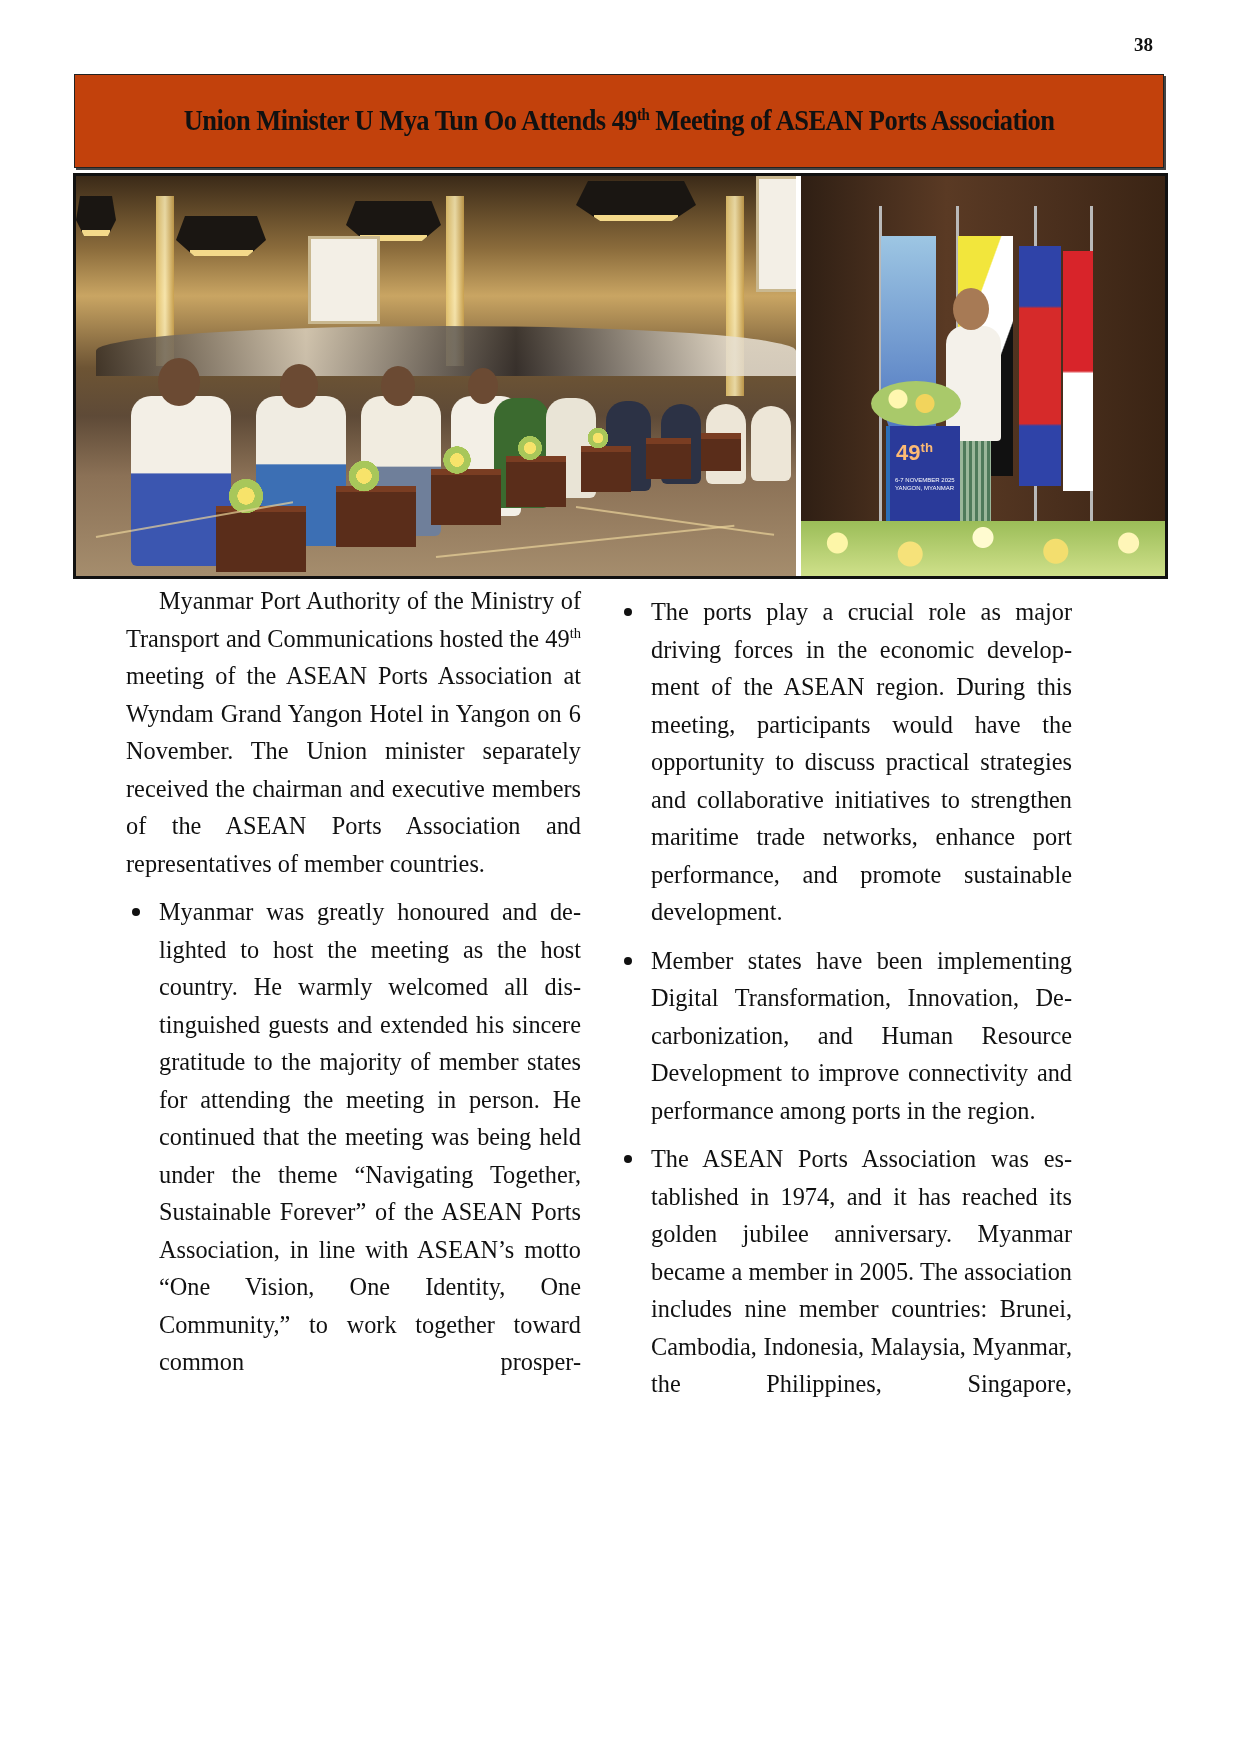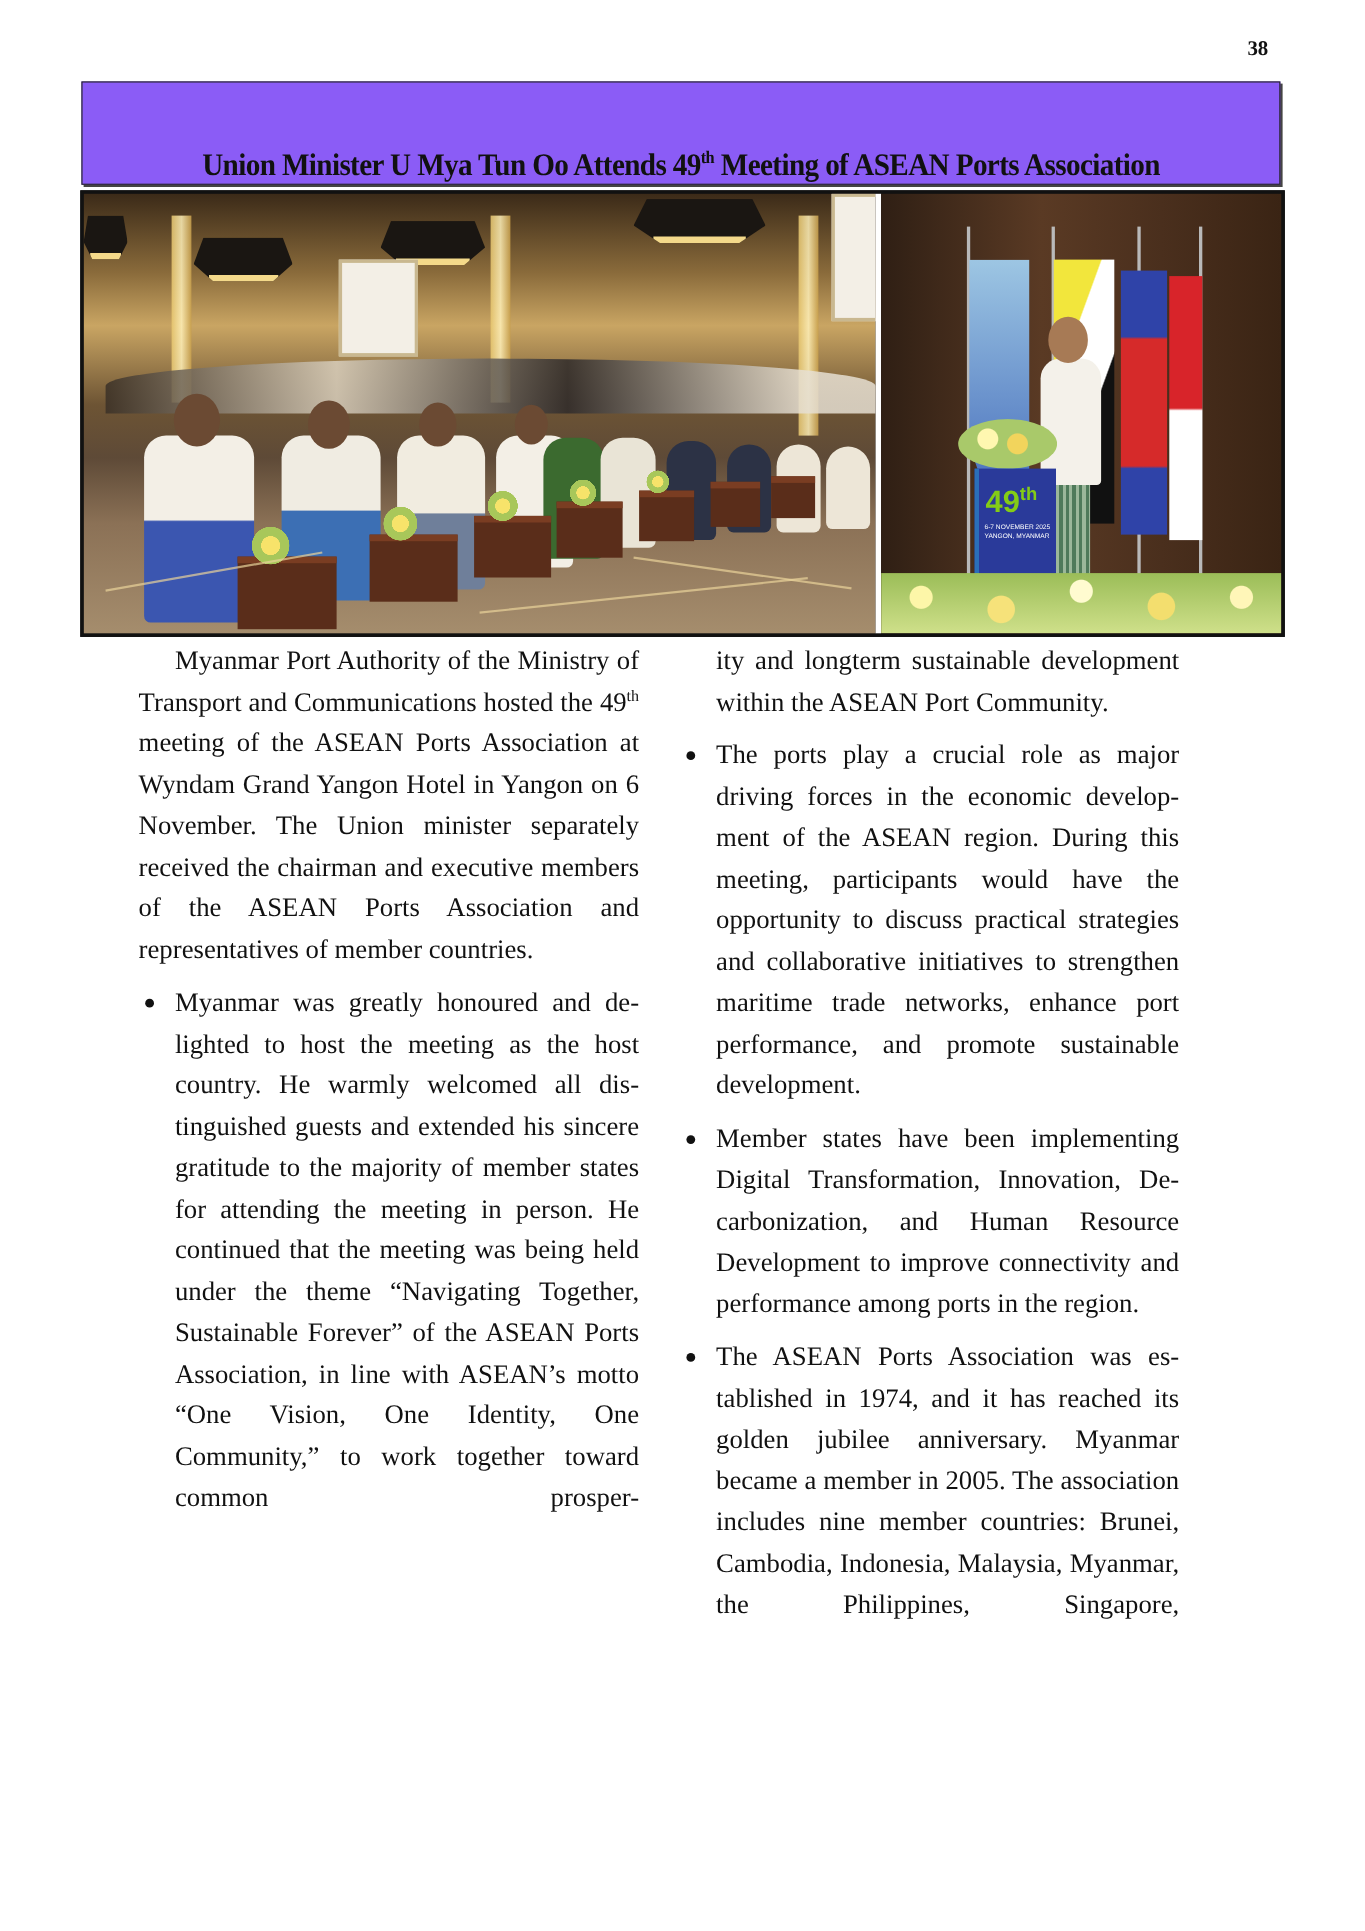--- a/index.html
+++ b/index.html
@@ -7,23 +7,23 @@
     width: 1241px; height: 1755px; background: #ffffff; position: relative;
     font-family: "Liberation Serif", "DejaVu Serif", serif; color: #111;
     overflow: hidden;
   }
   .page-number {
     position: absolute; right: 88px; top: 34px;
     font-weight: bold; font-size: 19px;
   }
   .title-box {
     position: absolute; left: 74px; top: 74px; width: 1088px; height: 92px;
-    background: #8b5cf6; border: 1.5px solid #222;
+    background: #c2410c; border: 1.5px solid #222;
     box-shadow: 2px 2px 0 #444;
-    display: flex; align-items: flex-end; justify-content: center;
+    display: flex; align-items: center; justify-content: center;
   }
   .title {
     font-weight: bold; font-size: 28.5px; letter-spacing: -0.6px; margin: 0;
     transform: scaleX(0.93); white-space: nowrap;
   }
   .title sup { font-size: 16px; }
   .photo-frame {
     position: absolute; left: 73px; top: 173px; width: 1089px; height: 400px;
     border: 3px solid #111; background: #111; overflow: hidden;
   }
@@ -42,21 +42,21 @@
   .crowd-row { position: absolute; border-radius: 50% 50% 0 0; }
   .person { position: absolute; border-radius: 20px 20px 6px 6px; }
   .head { position: absolute; border-radius: 50%; background: #6b4a33; }
   .table { position: absolute; background: #5a2d1a; border-top: 6px solid #7a3d22; }
   .flower { position: absolute; border-radius: 50%; background: radial-gradient(circle, #f7e36a 0 30%, #a8c75a 31% 60%, transparent 61%); }
   .carpet-line { position: absolute; height: 2px; background: #e9d39a; opacity: .7; transform-origin: left center; }
   
   .flag { position: absolute; top: 60px; width: 60px; height: 240px; }
   .pole { position: absolute; top: 30px; width: 3px; height: 330px; background: #b9b9b9; }
   .podium { position: absolute; left: 85px; top: 250px; width: 70px; height: 100px; background: #2a3a9a; border-left: 4px solid #2a6fb9; }
-  .podium-text { position: absolute; left: 6px; top: 14px; color: #84cc16; font-family: "Liberation Sans", sans-serif; font-weight: bold; font-size: 28px; }
+  .podium-text { position: absolute; left: 6px; top: 14px; color: #fdba74; font-family: "Liberation Sans", sans-serif; font-weight: bold; font-size: 22px; }
   .podium-sub { position: absolute; left: 5px; top: 50px; color: #fff; font-family: "Liberation Sans", sans-serif; font-size: 6px; line-height: 8px; }
   .speaker-body { position: absolute; left: 145px; top: 150px; width: 55px; height: 115px; background: #f4f1ea; border-radius: 18px 18px 4px 4px; }
   .speaker-head { position: absolute; left: 152px; top: 112px; width: 36px; height: 42px; background: #a77a55; border-radius: 50%; }
   .speaker-legs { position: absolute; left: 150px; top: 262px; width: 40px; height: 100px; background: repeating-linear-gradient(90deg, #4f7a5a 0 3px, #9bb79a 3px 6px); }
   .flowers-bottom { position: absolute; left: 0; right: 0; bottom: 0; height: 55px;
     background: radial-gradient(circle at 10% 40%, #fdf6a8 0 10px, transparent 11px),
                 radial-gradient(circle at 30% 60%, #f6e27a 0 12px, transparent 13px),
                 radial-gradient(circle at 50% 30%, #fffbd0 0 10px, transparent 11px),
                 radial-gradient(circle at 70% 55%, #f3de6e 0 12px, transparent 13px),
                 radial-gradient(circle at 90% 40%, #fff6b8 0 10px, transparent 11px),
@@ -164,19 +164,18 @@
 </div>
 
 <div class="column col-left">
   <p class="para-indent"><span>Myanmar Port Authority of the Ministry of Transport and Communications hosted the 49</span><sup>th</sup><span> meeting of the ASEAN Ports Asso­ciation at Wyndam Grand Yangon Hotel in Yangon on 6 November. The Union minis­ter separately received the chairman and executive members of the ASEAN Ports Association and representatives of member countries.</span></p>
   <div class="bullet-list gap">
     <p class="bullet-item last-line-justify"><span class="bullet-icon"></span><span>Myanmar was greatly honoured and de­lighted to host the meeting as the host country. He warmly welcomed all dis­tinguished guests and extended his sin­cere gratitude to the majority of mem­ber states for attending the meeting in person. He continued that the meeting was being held under the theme “Navigating Together, Sustainable For­ever” of the ASEAN Ports Association, in line with ASEAN’s motto “One Vi­sion, One Identity, One Community,” to work together toward common prosper-</span></p>
   </div>
 </div>
 
 <div class="column col-right">
-  <p>ity and longterm sustainable develop­ment within the ASEAN Port Commu­nity.</p>
   <div class="bullet-list">
     <p class="bullet-item gap"><span class="bullet-icon"></span><span>The ports play a crucial role as major driving forces in the economic develop­ment of the ASEAN region. During this meeting, participants would have the opportunity to discuss practical strate­gies and collaborative initiatives to strengthen maritime trade networks, en­hance port performance, and promote sustainable development.</span></p>
     <p class="bullet-item gap"><span class="bullet-icon"></span><span>Member states have been implementing Digital Transformation, Innovation, De­carbonization, and Human Resource Development to improve connectivity and performance among ports in the re­gion.</span></p>
     <p class="bullet-item gap last-line-justify"><span class="bullet-icon"></span><span>The ASEAN Ports Association was es­tablished in 1974, and it has reached its golden jubilee anniversary. Myanmar became a member in 2005. The associa­tion includes nine member countries: Brunei, Cambodia, Indonesia, Malaysia, Myanmar, the Philippines, Singapore,</span></p>
   </div>
 </div>
 
 </body></html>

